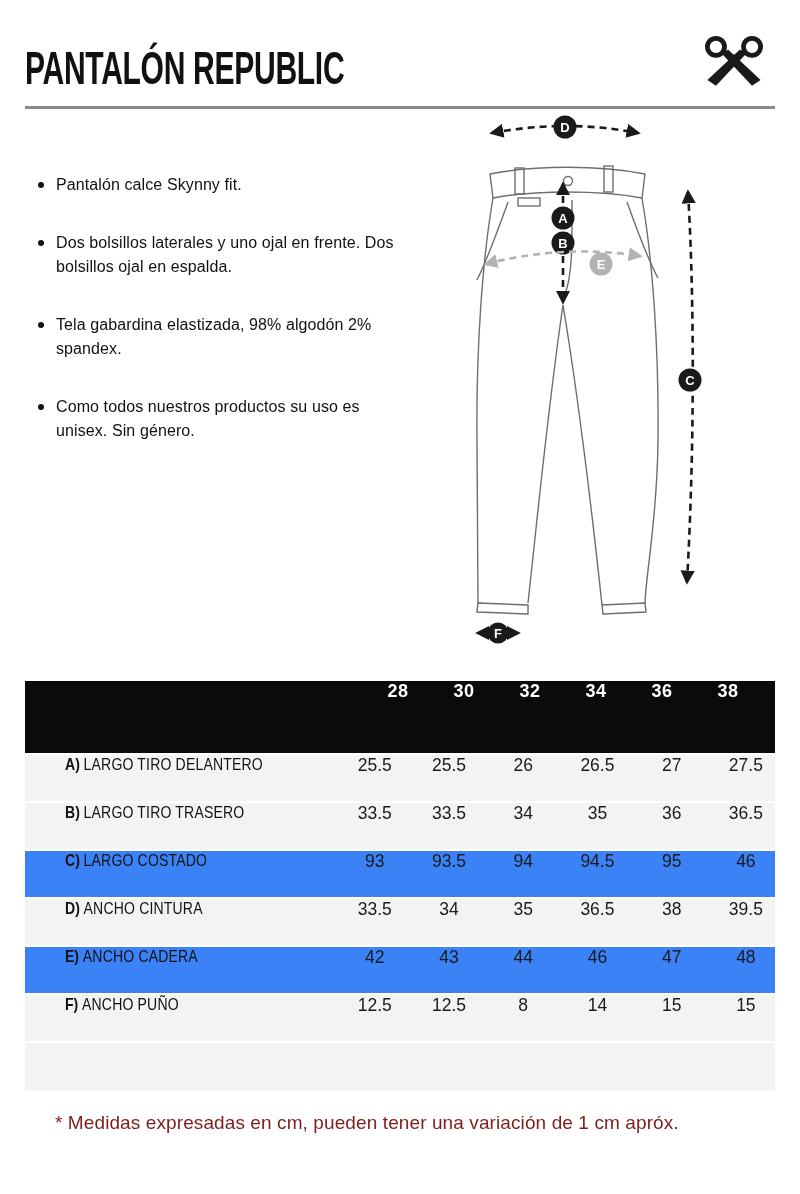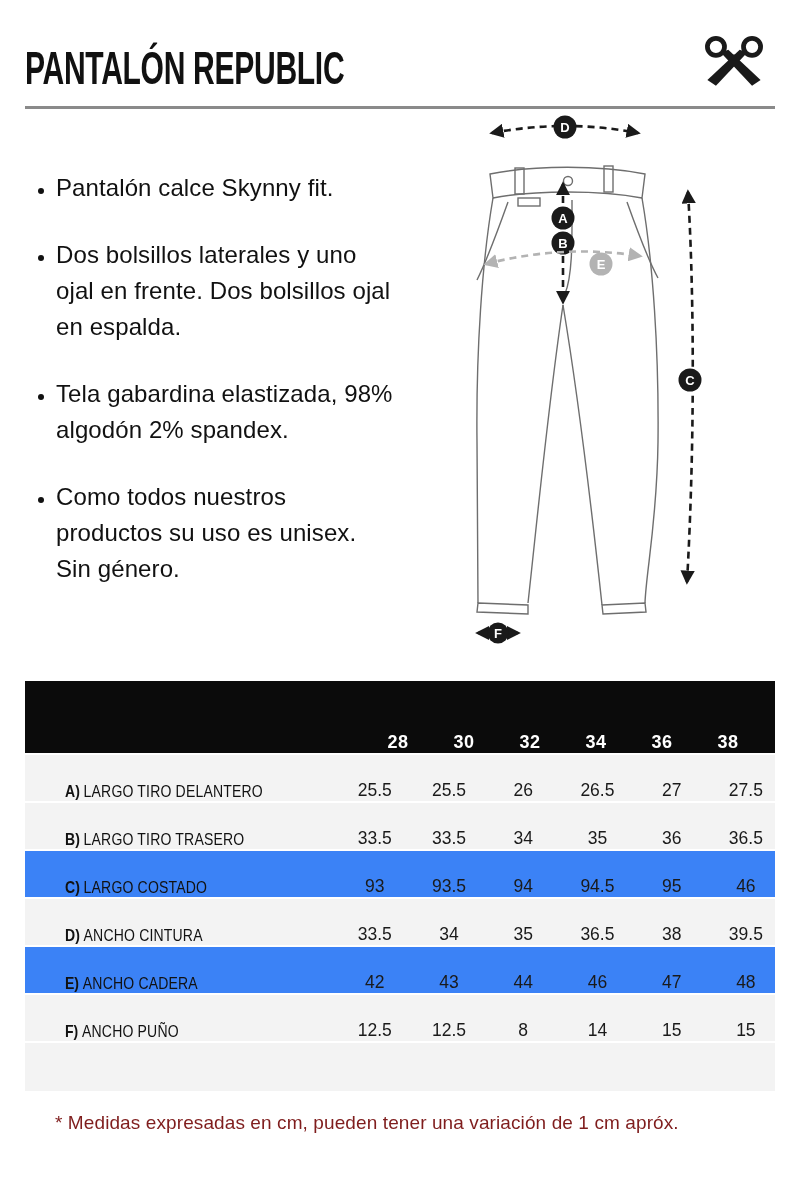--- a/index.html
+++ b/index.html
@@ -13,40 +13,40 @@
   .title{
     position:absolute;left:25px;top:40px;margin:0;
     font-size:47px;font-weight:800;letter-spacing:-.5px;white-space:nowrap;
     transform:scaleX(.64);transform-origin:left center;color:#111;
   }
   .scissors{position:absolute;left:696px;top:32px;width:76px;height:62px;}
   .rule{position:absolute;left:25px;top:106px;width:750px;height:3px;background:#8a8a8a;}
   
   .features{position:absolute;left:30px;top:170px;width:340px;margin:0;padding:0 0 0 26px;}
   .features li{
-    font-size:24px;line-height:1.5;margin:0 0 31px 0;color:#111;
+    font-size:16px;line-height:1.5;margin:0 0 31px 0;color:#111;
     letter-spacing:.1px;
   }
   .features li::marker{color:#111;font-size:19px;}
   
   .diagram{position:absolute;left:440px;top:112px;width:360px;height:555px;}
   .diagram text{
     font-family:"Liberation Sans","DejaVu Sans",sans-serif;
     font-size:13px;font-weight:bold;fill:#ffffff;
   }
   
   .size-table{position:absolute;left:25px;top:681px;width:750px;}
   .thead{
-    display:flex;align-items:flex-end;height:72px;background:#0b0b0b;color:#fff;
+    display:flex;align-items:flex-start;height:72px;background:#0b0b0b;color:#fff;
   }
   .thead .label-cell{width:340px;}
   .cell{width:66px;text-align:center;}
   .thead .cell{font-size:18px;font-weight:bold;letter-spacing:.5px;}
   .trow{
-    display:flex;align-items:flex-end;height:46px;margin-top:2px;background:#f3f3f3;gap:16px;
+    display:flex;align-items:flex-start;height:46px;margin-top:2px;background:#f3f3f3;gap:16px;
   }
   .trow:nth-child(4),.trow:nth-child(6){background:#3b82f6;}
   .label-cell{width:340px;box-sizing:border-box;padding-left:40px;white-space:nowrap;}
   .row-label{display:inline-block;transform:scaleX(.85);transform-origin:left center;}
   .row-label .pfx{font-weight:bold;font-size:16.5px;letter-spacing:0;}
   .row-label .lbl{font-weight:400;font-size:16.5px;letter-spacing:.2px;}
   .trow .cell{font-size:17.5px;color:#1a1a1a;}
   .tfill{height:48px;margin-top:2px;background:#f3f3f3;}
   
   .footnote{

